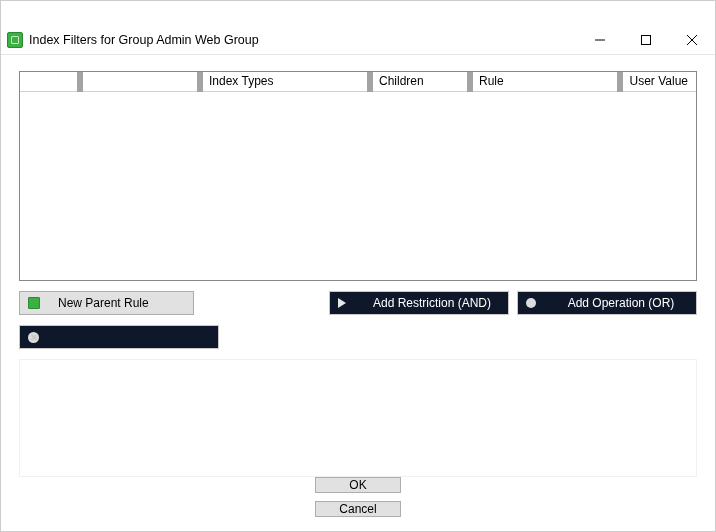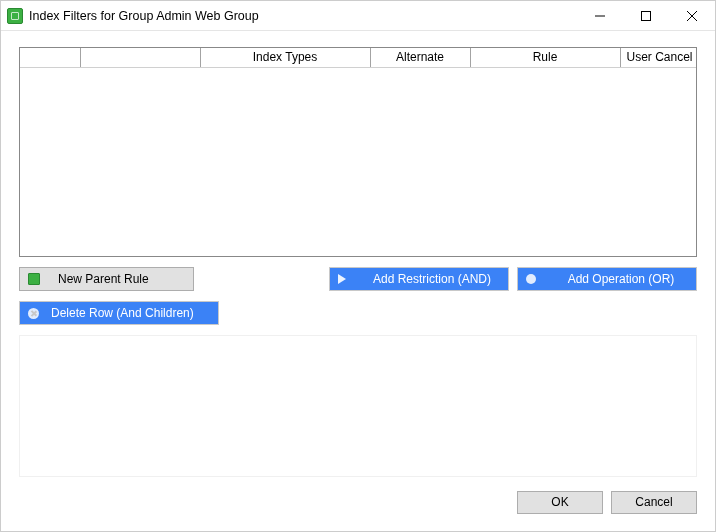--- a/index.html
+++ b/index.html
@@ -21,20 +21,21 @@
     box-shadow: 0 0 0 1px rgba(0,0,0,0.02);
   }
   
   .titlebar {
     height:30px;
     display:flex;
     align-items:center;
     padding:0 0 0 6px;
     border-bottom:1px solid #e5e5e5;
     background:#fff;
+    margin-top:24px;
   }
   .titlebar .app-icon {
     width:16px; height:16px;
     background:#3cb043;
     border:1px solid #2a8a32;
     border-radius:2px;
     margin-right:6px;
     position:relative;
     flex:0 0 auto;
   }
@@ -85,24 +86,24 @@
     overflow:hidden;
   }
   table.grid {
     width:100%;
     border-collapse:collapse;
     table-layout:fixed;
   }
   table.grid th {
     font-weight:400;
     font-size:12px;
-    text-align:center;
+    text-align:left;
     padding:2px 6px;
     height:19px;
-    border-right:1px solid #a3a3a3;
+    border-right:6px solid #a3a3a3;
     border-bottom:1px solid #d0d0d0;
     background:#fff;
     color:#000;
     white-space:nowrap;
   }
   table.grid th:last-child { border-right:none; text-align:right; padding-right:8px;}
 
   
   .toolbar {
     display:flex;
@@ -124,21 +125,21 @@
     min-width:175px;
   }
   .tbtn .icon {
     width:12px; height:12px;
     margin-right:18px;
     flex:0 0 auto;
   }
   .tbtn.disabled {
     color:#fff;
     border-color:#c8c8c8;
-    background:#3b82f6;
+    background:#0f172a;
   }
   .tbtn .label {
     flex:1 1 auto;
     text-align:center;
   }
   .tbtn.primary .label { text-align:left; }
 
   .icon-square-green {
     background:#3cb043;
     border:1px solid #2a8a32;
@@ -176,20 +177,21 @@
   }
 
   
   .footer {
     height:44px;
     display:flex;
     justify-content:flex-end;
     align-items:center;
     gap:8px;
     padding:0 18px 14px 18px;
+    flex-direction:column;
   }
   .dlg-btn {
     min-width:86px;
     height:23px;
     border:1px solid #adadad;
     background:#e1e1e1;
     font-size:12px;
     display:flex;
     align-items:center;
     justify-content:center;
@@ -232,23 +234,23 @@
           <col style="width:170px">
           <col style="width:100px">
           <col style="width:150px">
           <col>
         </colgroup>
         <thead>
           <tr>
             <th></th>
             <th></th>
             <th>Index Types</th>
-            <th>Alternate</th>
+            <th>Children</th>
             <th>Rule</th>
-            <th>User Cancel</th>
+            <th>User Value</th>
           </tr>
         </thead>
         <tbody></tbody>
       </table>
     </div>
 
     <div class="toolbar">
       <div class="tbtn primary" style="min-width:175px">
         <span class="icon icon-square-green"></span>
         <span class="label">New Parent Rule</span>
@@ -260,21 +262,20 @@
       </div>
       <div class="tbtn disabled" style="min-width:180px">
         <span class="icon-circle"></span>
         <span class="label">Add Operation (OR)</span>
       </div>
     </div>
 
     <div class="toolbar">
       <div class="tbtn disabled" style="min-width:200px">
         <span class="icon-cross"></span>
-        <span class="label" style="text-align:left">Delete Row (And Children)</span>
       </div>
     </div>
 
     <div class="lower-panel"></div>
   </div>
 
   <div class="footer">
     <div class="dlg-btn">
       <span>OK</span>
     </div>

